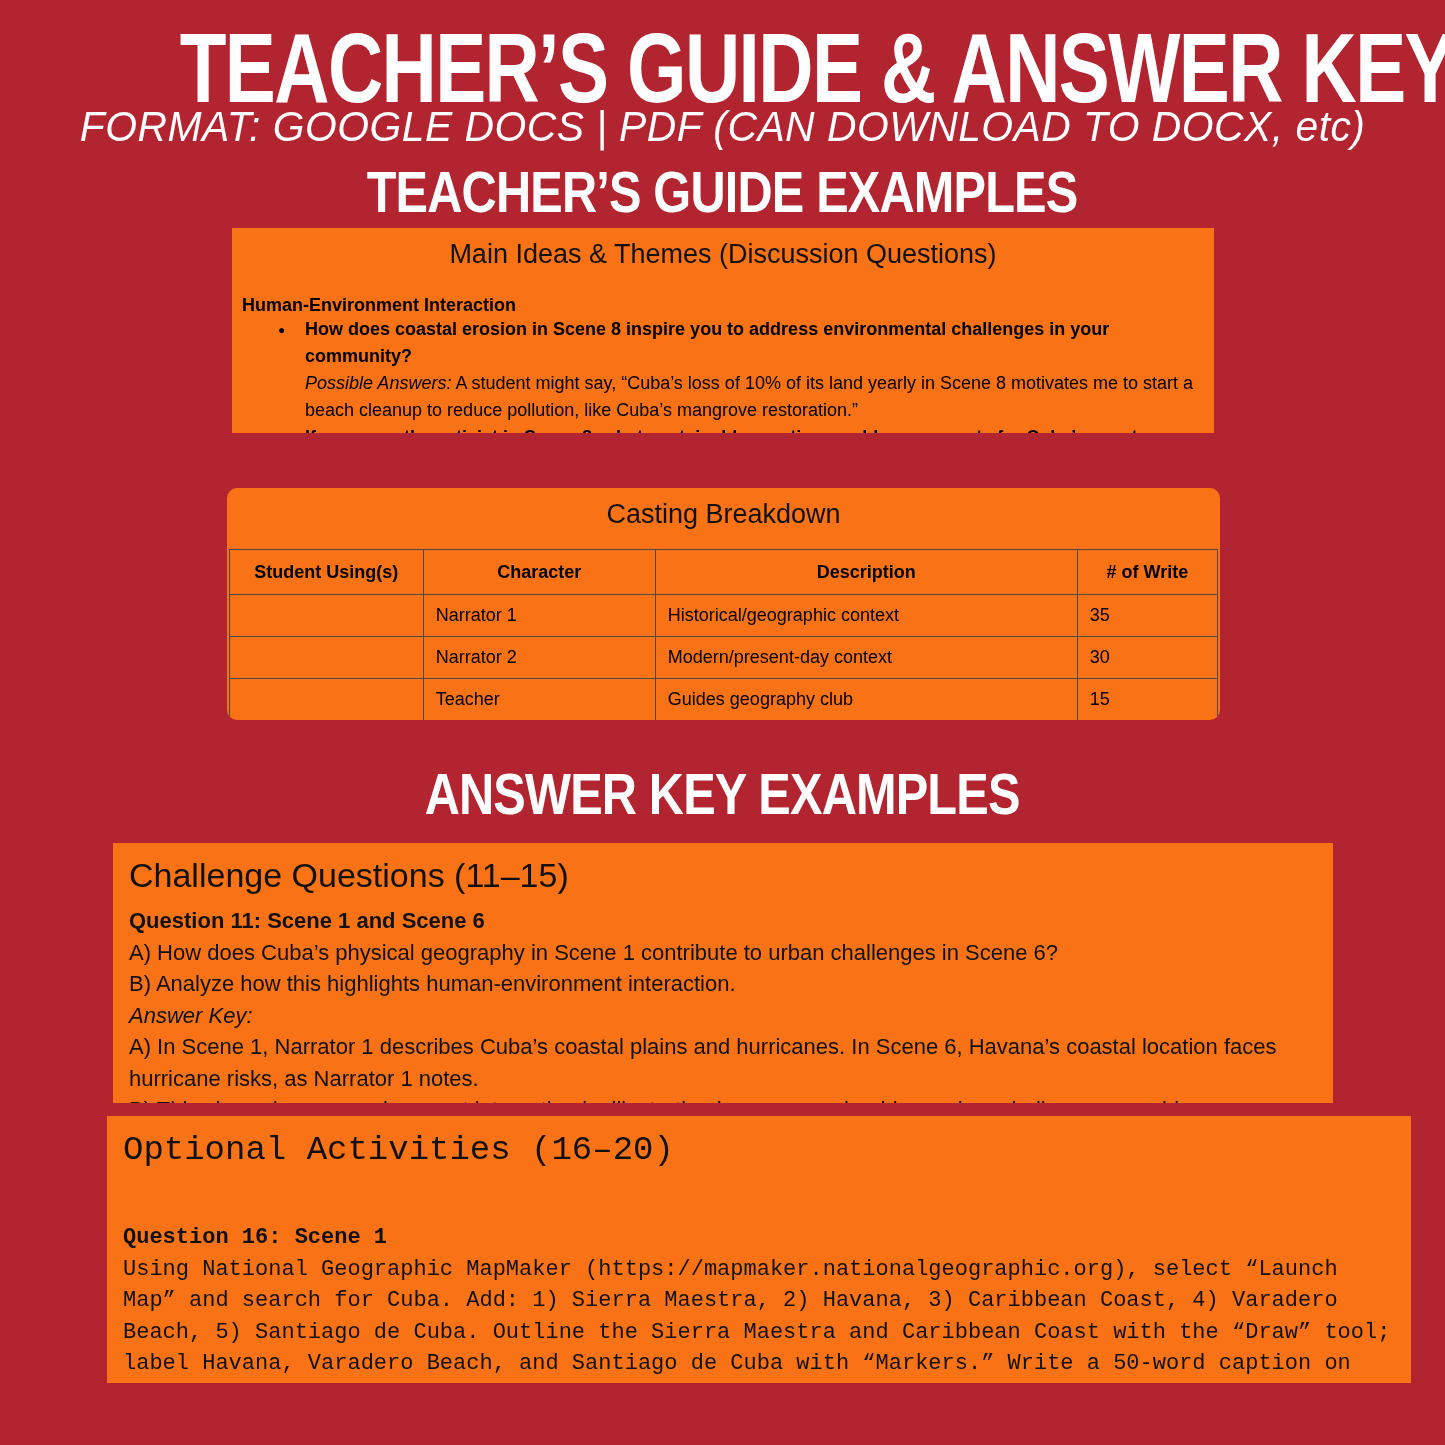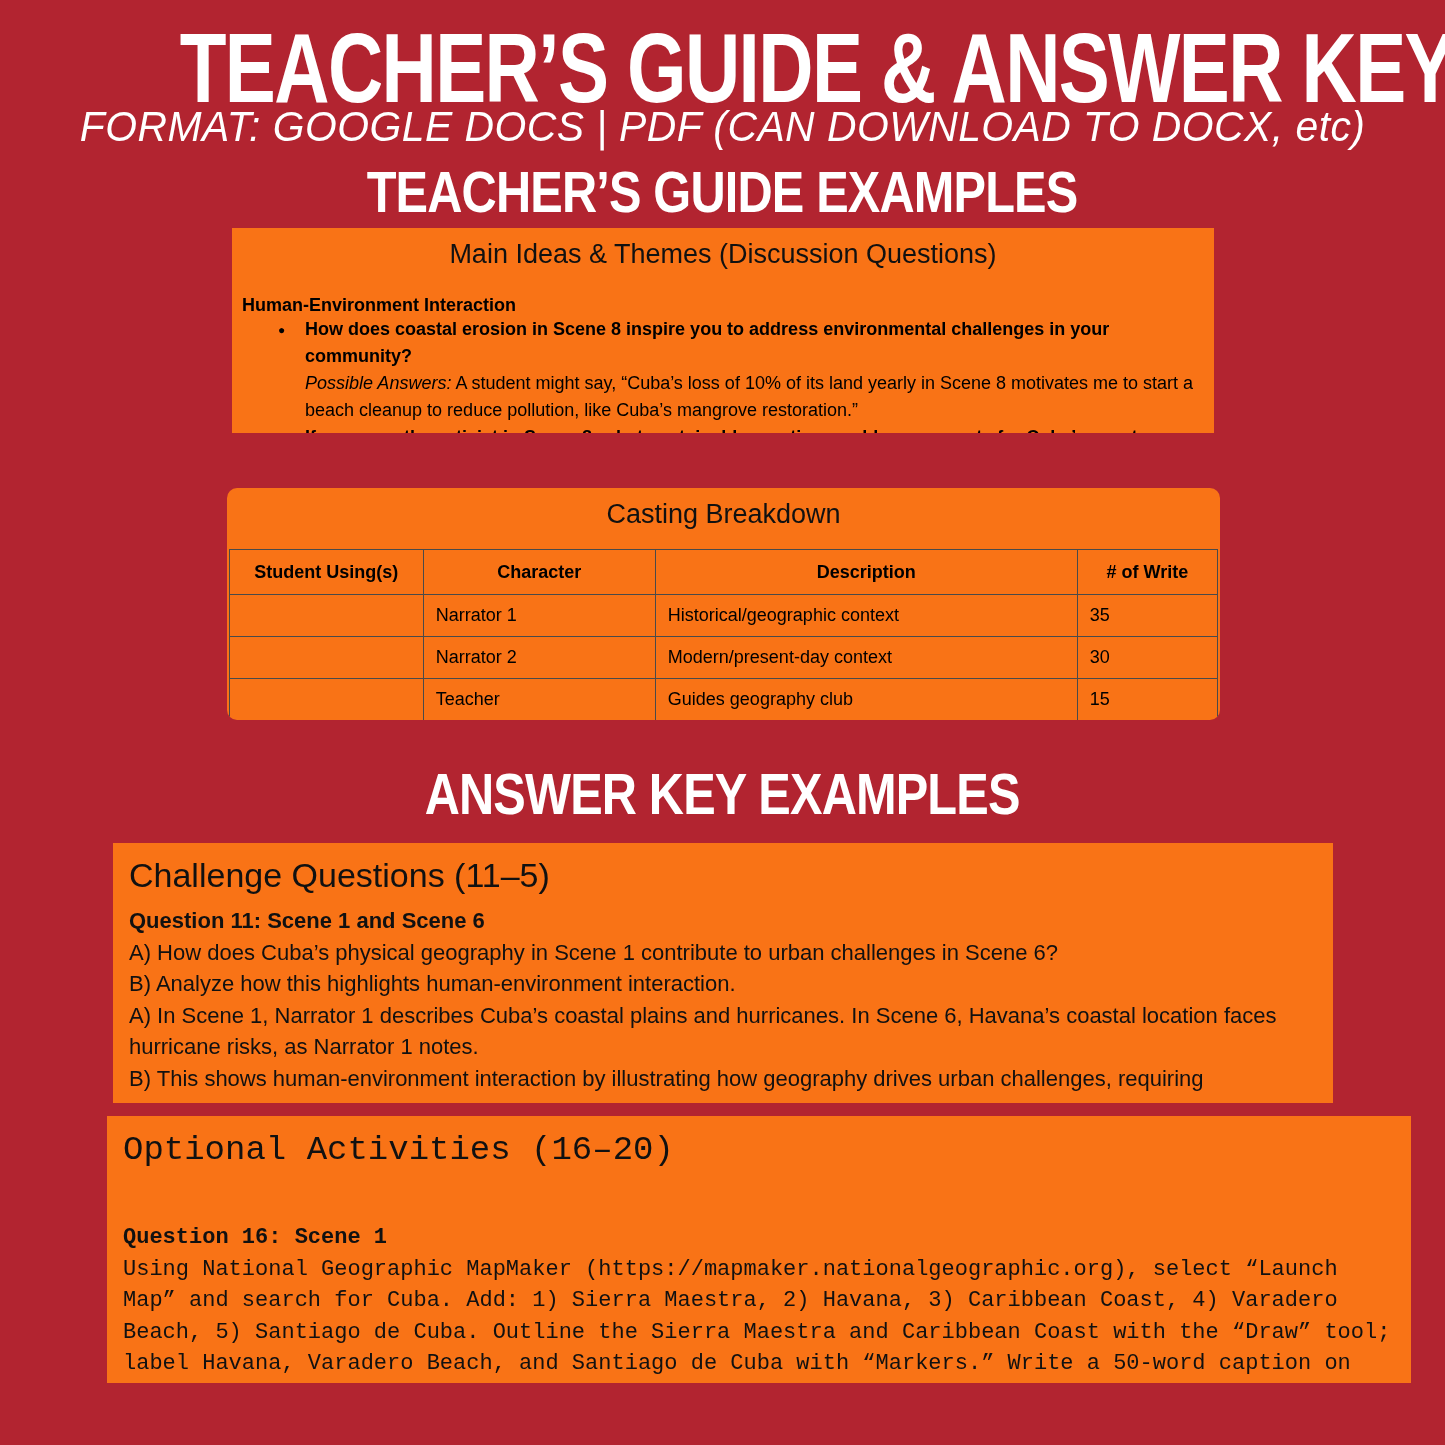--- a/index.html
+++ b/index.html
@@ -191,25 +191,26 @@
           <td></td>
           <td>Teacher</td>
           <td>Guides geography club</td>
           <td>15</td>
         </tr>
       </tbody>
     </table>
   </section>
 
   <section class="card card3">
-    <div class="doc-title-lg">Challenge Questions (11–5)</div>
+    <div class="doc-title-lg">Challenge Questions (11–15)</div>
     <div class="doc-flow">
       <div class="q-heading">Question 11: Scene 1 and Scene 6</div>
       <div>A) How does Cuba’s physical geography in Scene 1 contribute to urban challenges in Scene 6?</div>
       <div>B) Analyze how this highlights human-environment interaction.</div>
+      <div class="i">Answer Key:</div>
       <div>A) In Scene 1, Narrator 1 describes Cuba’s coastal plains and hurricanes. In Scene 6, Havana’s coastal location faces hurricane risks, as Narrator 1 notes.</div>
       <div>B) This shows human-environment interaction by illustrating how geography drives urban challenges, requiring</div>
     </div>
   </section>
 
   <section class="card card4">
     <div class="doc-title-lg">Optional Activities (16–20)</div>
     <div class="doc-flow">
       <div class="q-heading">Question 16: Scene 1</div>
       <div>Using National Geographic MapMaker (https://mapmaker.nationalgeographic.org), select “Launch Map” and search for Cuba. Add: 1) Sierra Maestra, 2) Havana, 3) Caribbean Coast, 4) Varadero Beach, 5) Santiago de Cuba. Outline the Sierra Maestra and Caribbean Coast with the “Draw” tool; label Havana, Varadero Beach, and Santiago de Cuba with “Markers.” Write a 50-word caption on how these features shape Cuba’s climate and settlement. Save by logging in to share the link or screenshot, download as JPEG, and submit via email or your class platform.</div>

